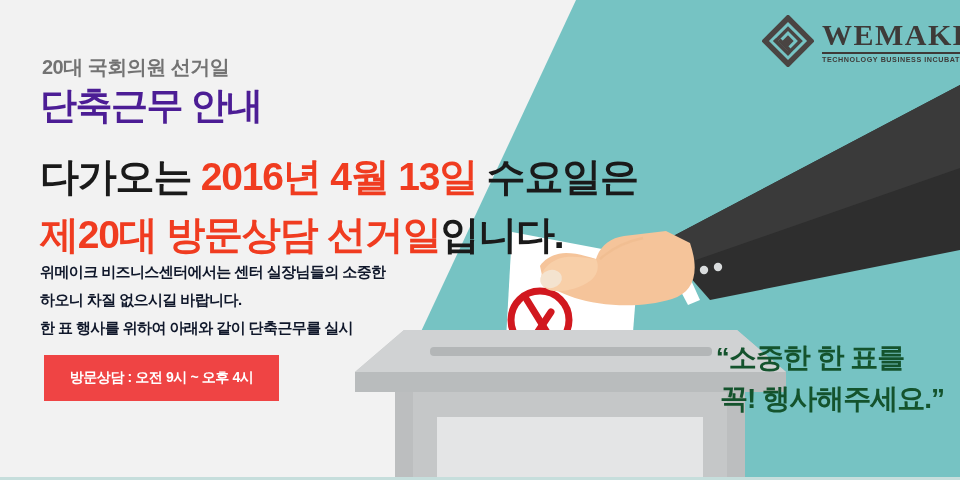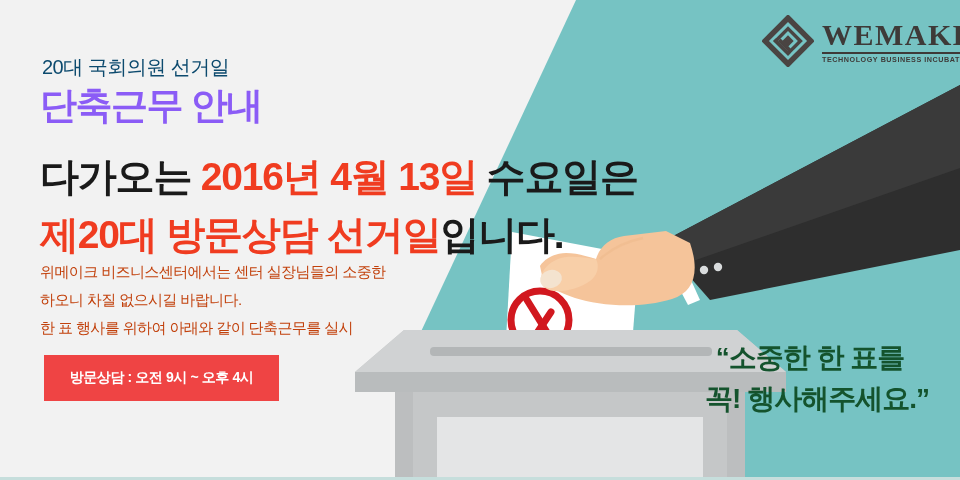--- a/index.html
+++ b/index.html
@@ -83,31 +83,31 @@
     line-height: 1;
     white-space: nowrap;
   }
 
   
   .kicker {
     position: absolute;
     left: 42px;
     top: 54px;
     font-size: 20px;
-    font-weight: 400;
-    color: #0c4a6e;
+    font-weight: 700;
+    color: #737373;
     letter-spacing: -0.5px;
   }
   .headline {
     position: absolute;
     left: 40px;
     top: 86px;
     font-size: 37px;
     font-weight: 700;
-    color: #8b5cf6;
+    color: #4c1d95;
     letter-spacing: -1.5px;
     line-height: 1.1;
   }
   .lead {
     position: absolute;
     left: 40px;
     top: 148px;
     font-size: 39px;
     font-weight: 700;
     color: #1A1A1A;
@@ -115,22 +115,22 @@
     line-height: 1.48;
     white-space: nowrap;
   }
   .lead .hl { color: #F03C20; }
 
   .body-copy {
     position: absolute;
     left: 40px;
     top: 258px;
     font-size: 15px;
-    font-weight: 400;
-    color: #c2410c;
+    font-weight: 700;
+    color: #0f172a;
     letter-spacing: -0.6px;
     line-height: 1.85;
     white-space: nowrap;
   }
 
   .hours-box {
     position: absolute;
     left: 44px;
     top: 355px;
     width: 235px;
@@ -153,21 +153,21 @@
     left: 676px;
     top: 338px;
     width: 268px;
     color: #14532d;
     font-size: 28px;
     font-weight: 700;
     letter-spacing: -1px;
     line-height: 1.45;
     text-align: center;
   }
-  .quote-l2 { padding-left: 14px; }
+  .quote-l2 { padding-left: 14px; text-align: right; }
 
   
   .illus {
     position: absolute;
     inset: 0;
     pointer-events: none;
   }
 </style>
 </head>
 <body>

